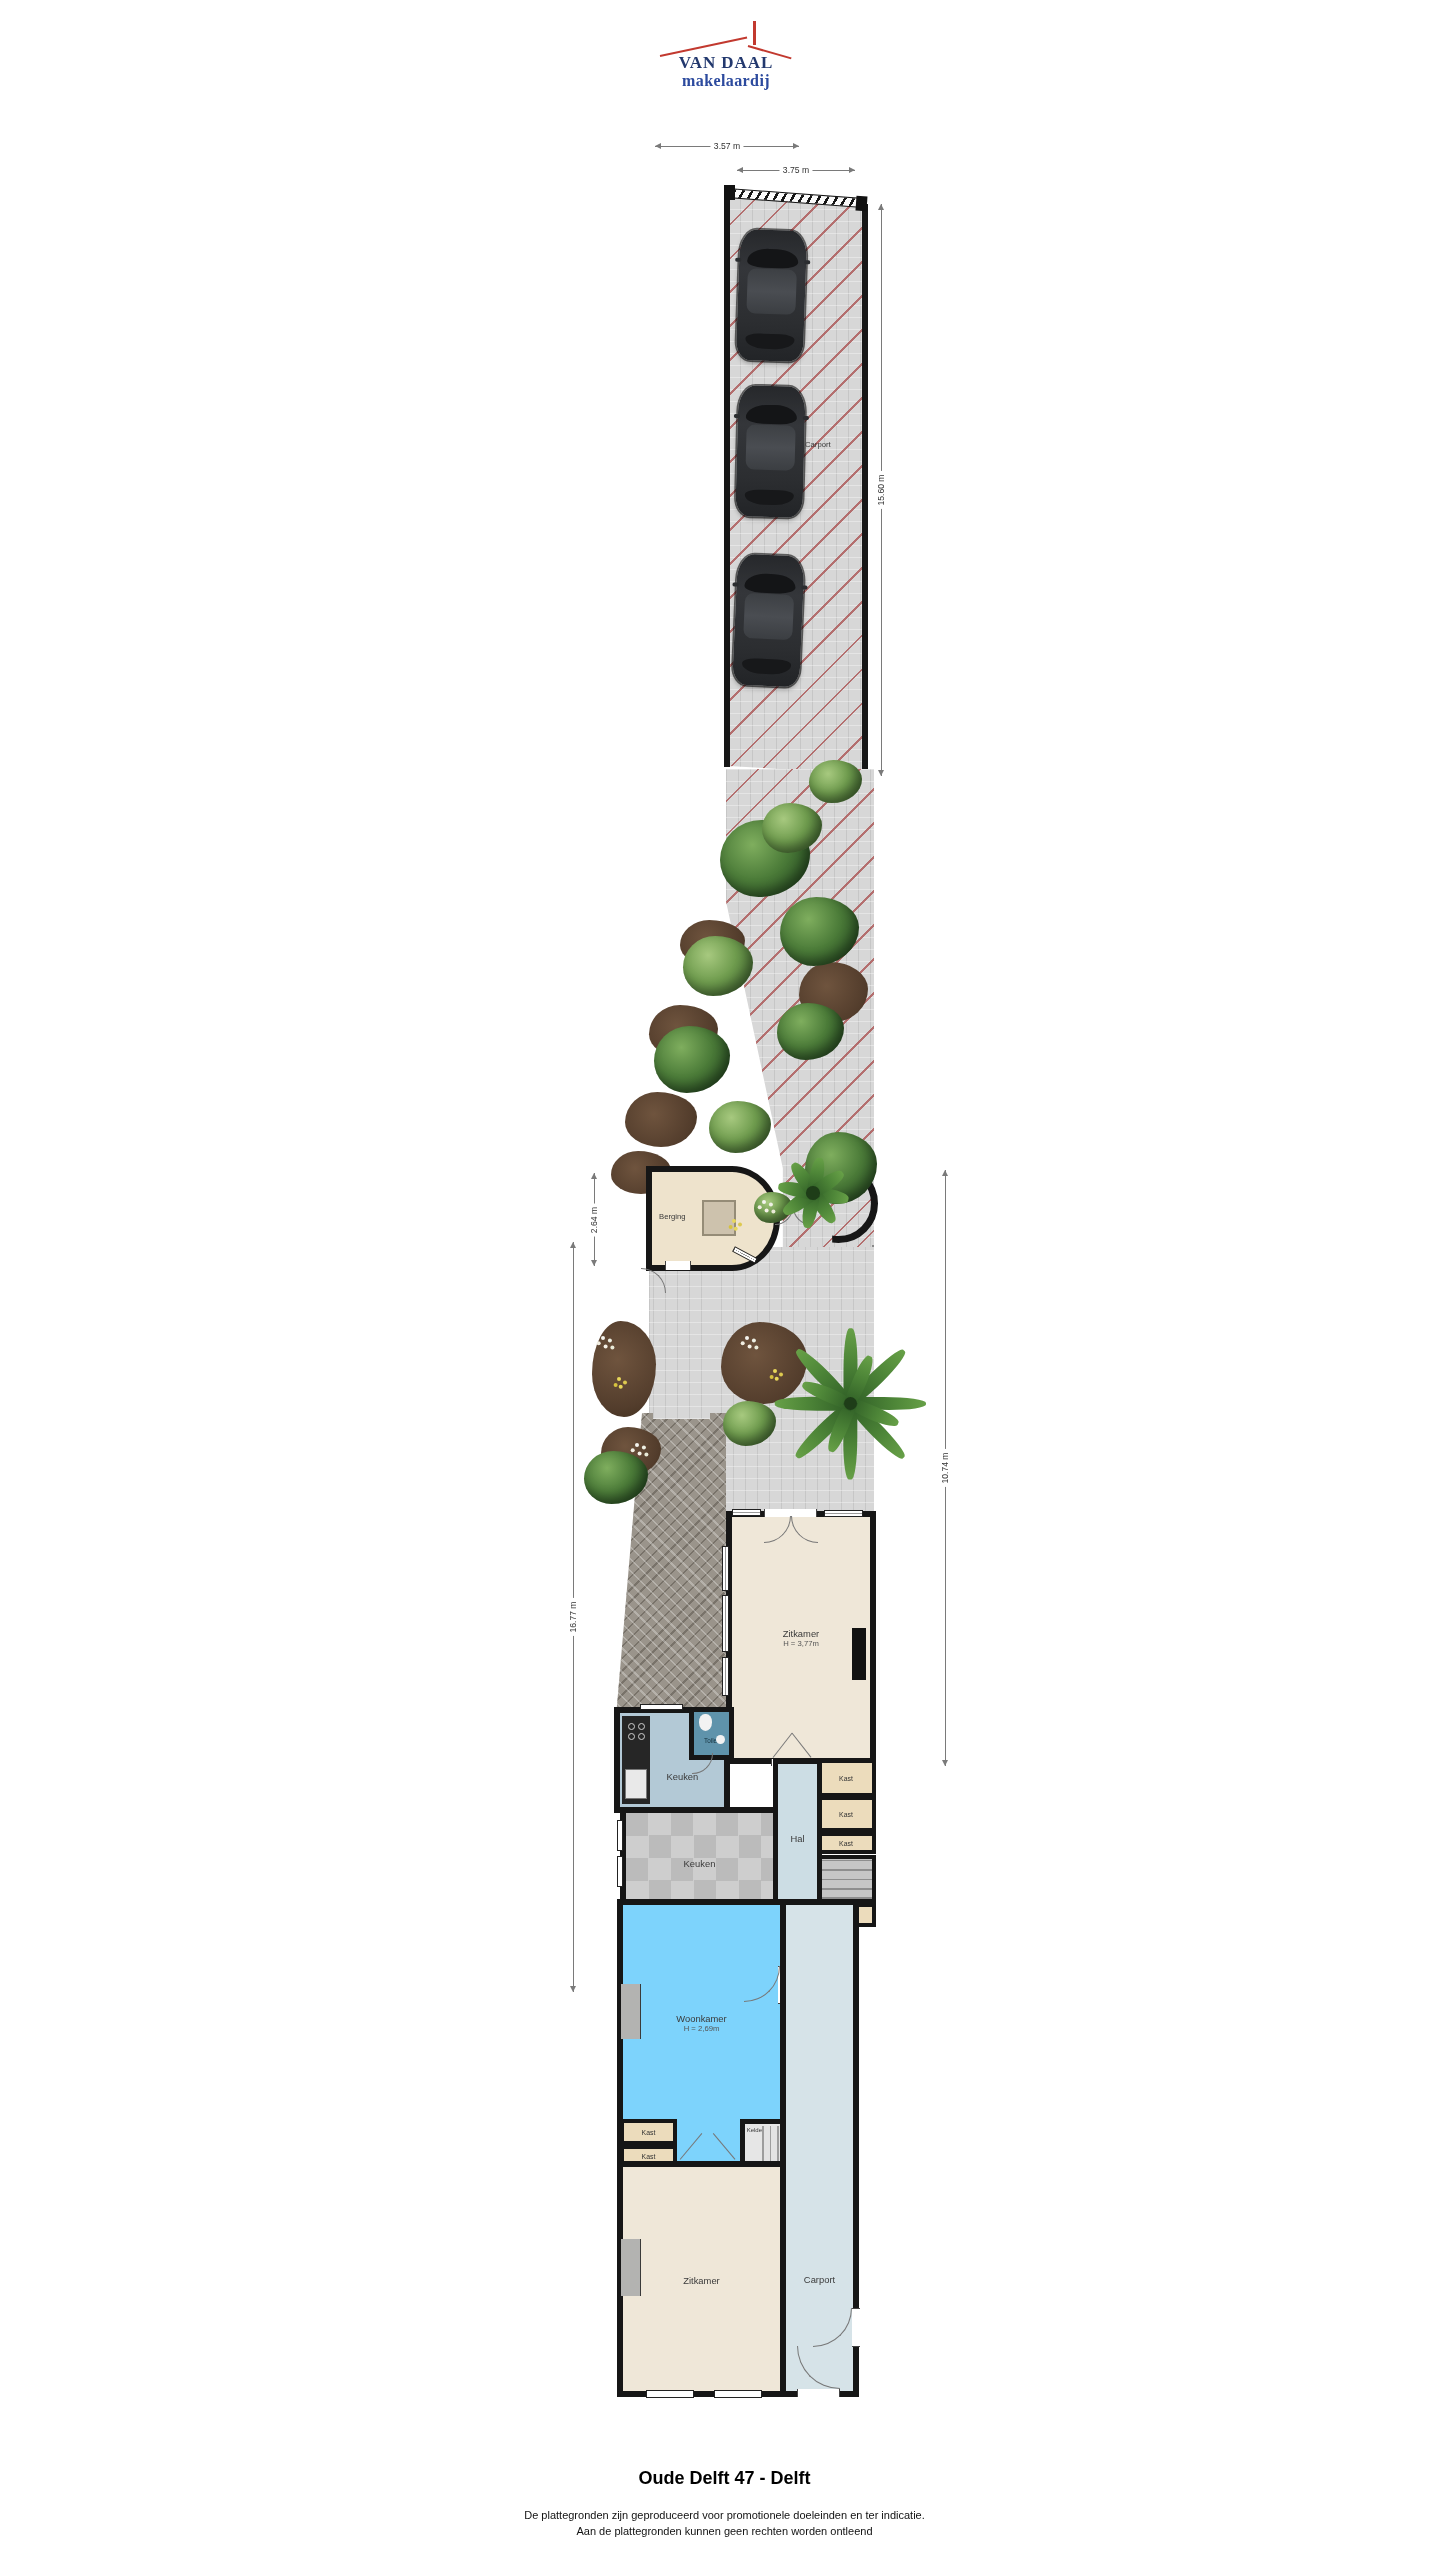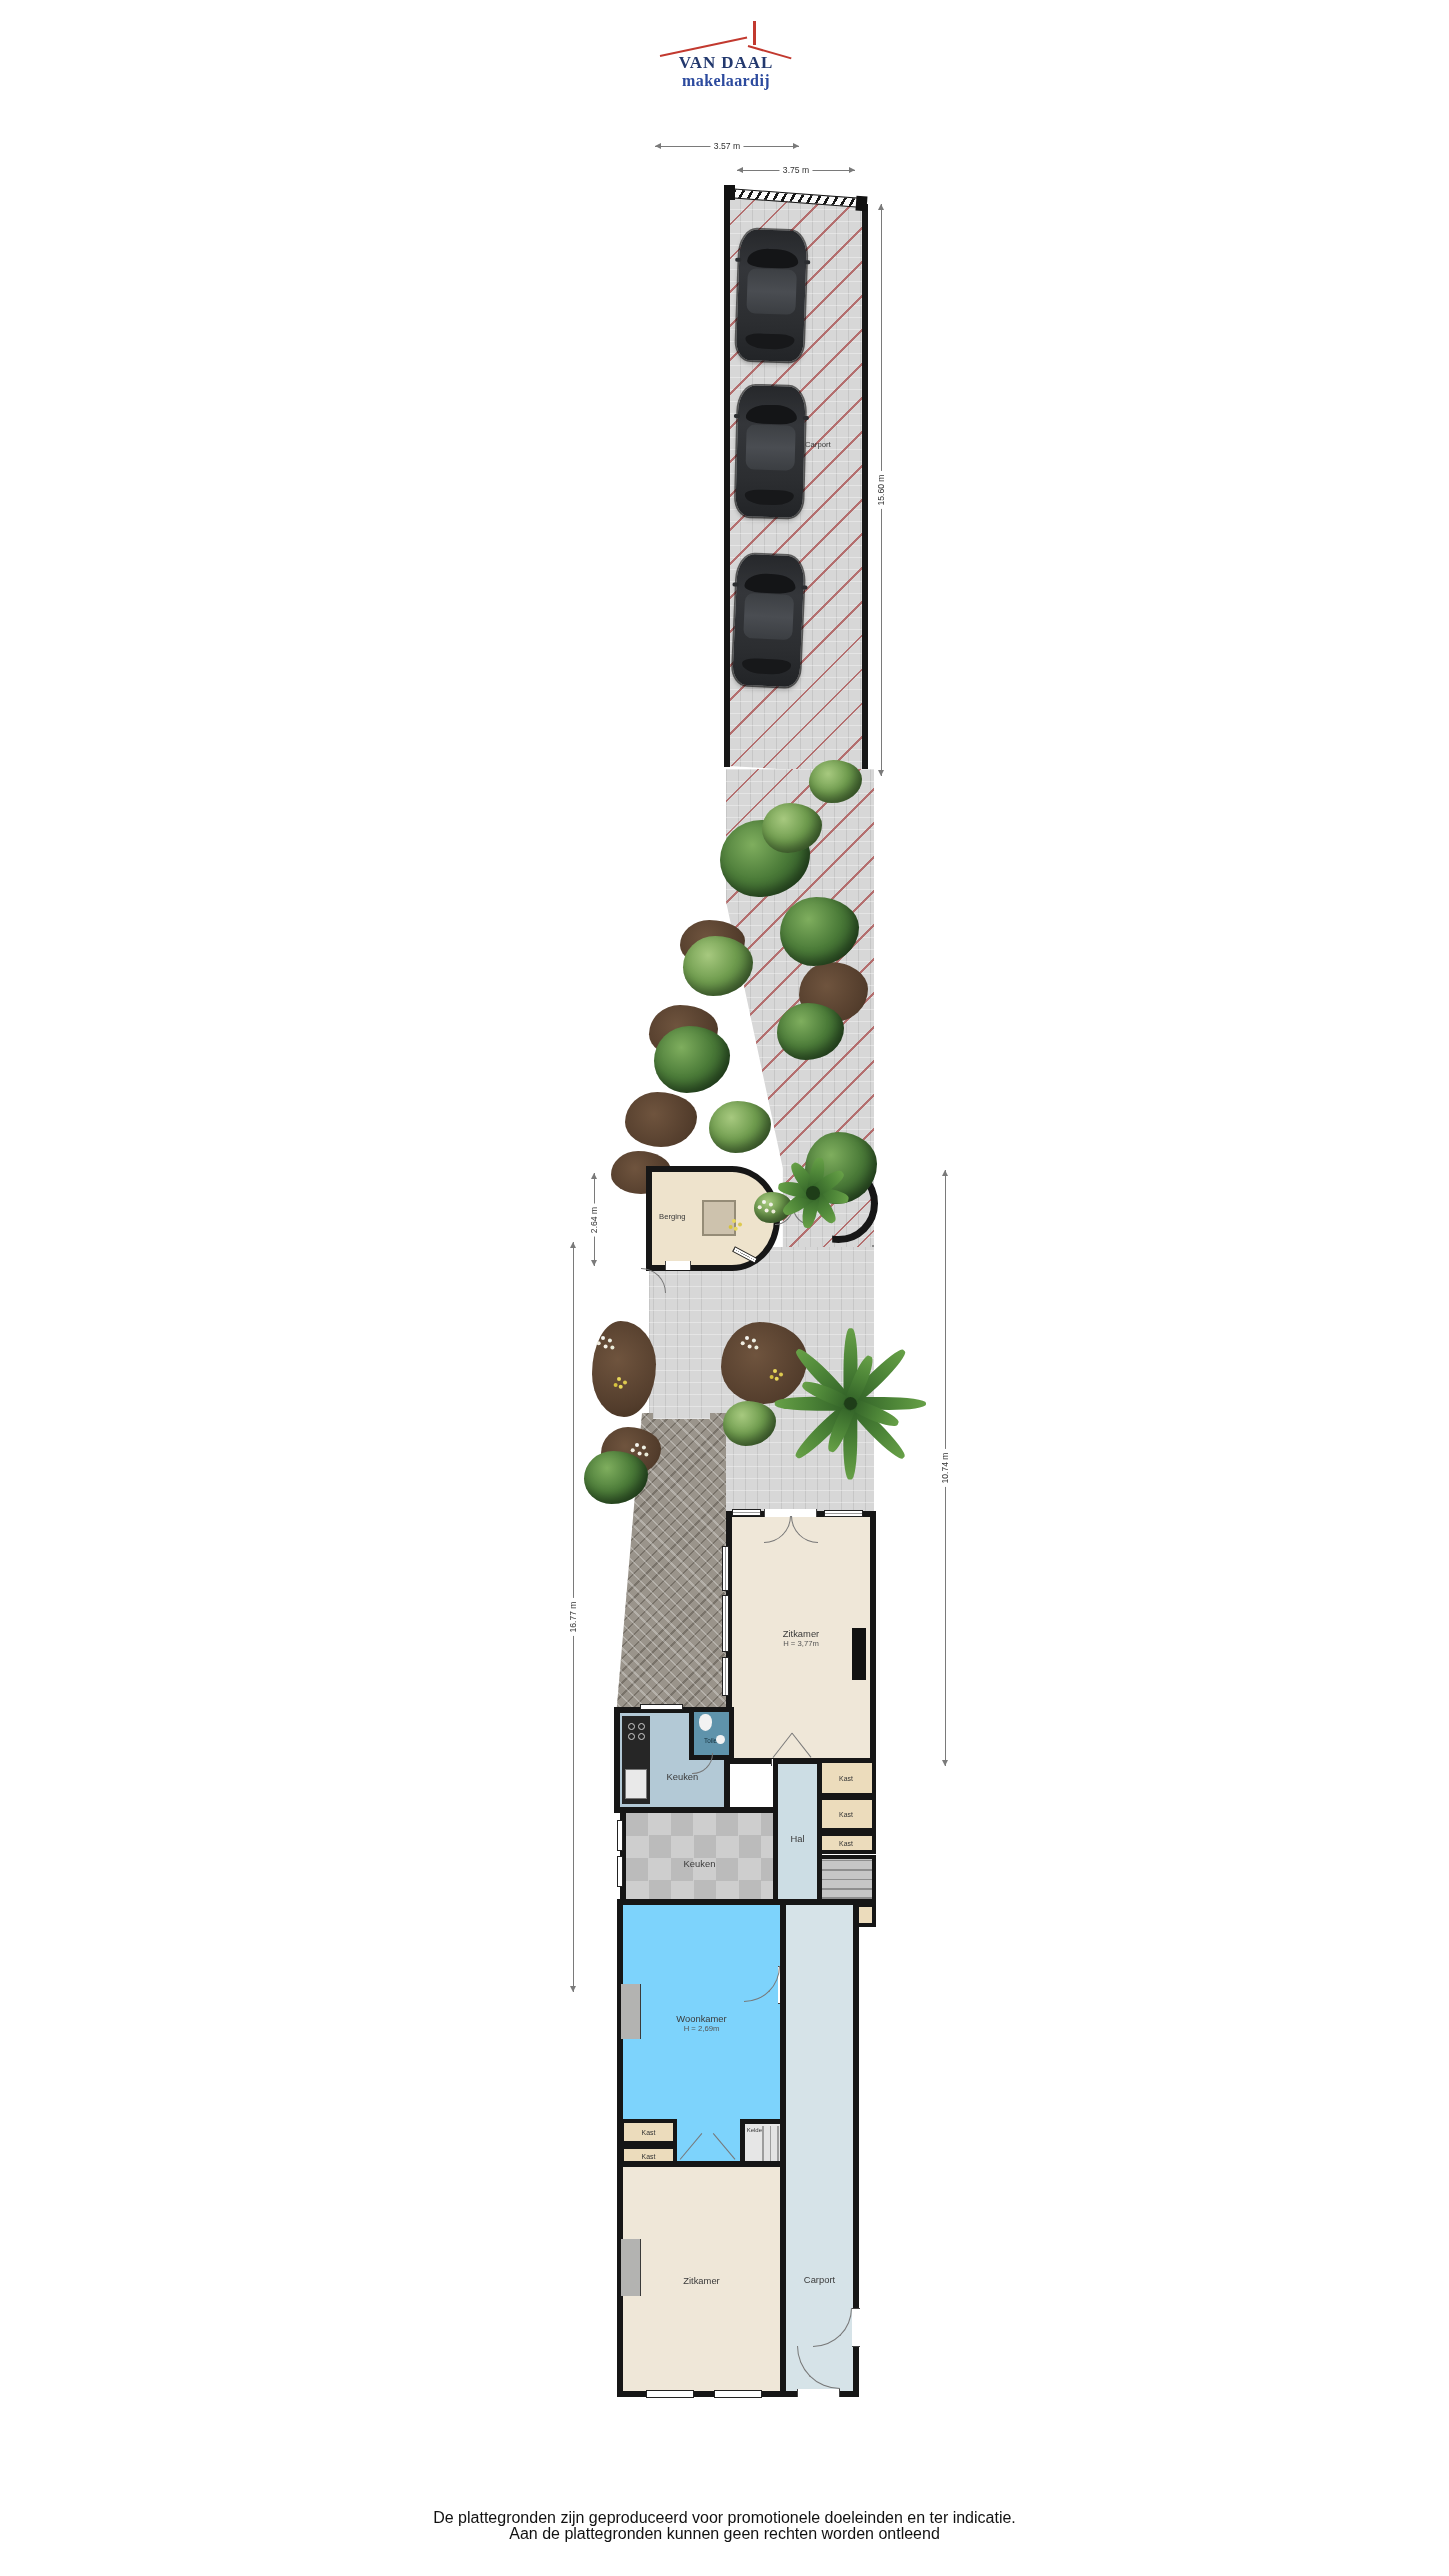--- a/index.html
+++ b/index.html
@@ -85,21 +85,21 @@
              background:#fff;padding:0.9px 3.4px;font-size:8.6px;color:#333;white-space:nowrap}
   .hdim{height:0.9px;background:#7a7a7a}
   .hdim:before{content:"";position:absolute;top:-2.6px;left:0;width:0;height:0;
         border-top:3px solid transparent;border-bottom:3px solid transparent;border-right:6px solid #7a7a7a}
   .hdim:after{content:"";position:absolute;top:-2.6px;right:0;width:0;height:0;
         border-top:3px solid transparent;border-bottom:3px solid transparent;border-left:6px solid #7a7a7a}
   .hdim .lbl{position:absolute;left:50%;top:50%;transform:translate(-50%,-50%);
              background:#fff;padding:0 3.4px;font-size:8.6px;color:#333;white-space:nowrap}
   
   .f-title{position:absolute;left:0;right:0;text-align:center;font-weight:bold;font-size:18px;color:#000}
-  .f-disc{position:absolute;left:0;right:0;text-align:center;font-size:16px;color:#111}
+  .f-disc{position:absolute;left:0;right:0;text-align:center;font-size:11px;color:#111}
 </style>
 </head>
 <body>
 
 <div class="canvas">
 
   <div class="abs" style="left:653px;top:19px;width:146px;height:72px">
     <div class="chimney" style="left:100px;top:1.7px;height:24px"></div>
     <div class="roofline" style="left:6.9px;top:36px;width:89px;transform:rotate(-12deg)"></div>
     <div class="roofline" style="left:95px;top:26px;width:45px;transform:rotate(16deg)"></div>
@@ -338,17 +338,18 @@
   <div class="abs gap" style="left:797px;top:2389px;width:43px;height:7.7px"></div>
   <div class="abs q" style="left:797px;top:2346px;width:43px;height:43px;border-width:0 0 0.9px 0.9px;border-bottom-left-radius:100%"></div>
 
   <div class="abs room" style="left:617px;top:2161px;width:169px;height:236px;background:#efe7d8">
     <div class="room-label" style="top:48%">Zitkamer</div>
   </div>
   <div class="abs fireplace-g" style="left:621px;top:2239px;width:19px;height:57px"></div>
   <div class="abs win" style="left:646px;top:2390px;width:48px;height:7.7px"></div>
   <div class="abs win" style="left:714px;top:2390px;width:48px;height:7.7px"></div>
 
+  <div class="f-title" style="top:2468px">Oude Delft 47 - Delft</div>
   <div class="f-disc" style="top:2509px">De plattegronden zijn geproduceerd voor promotionele doeleinden en ter indicatie.</div>
   <div class="f-disc" style="top:2525px">Aan de plattegronden kunnen geen rechten worden ontleend</div>
 
 </div>
 
 
 </body></html>

